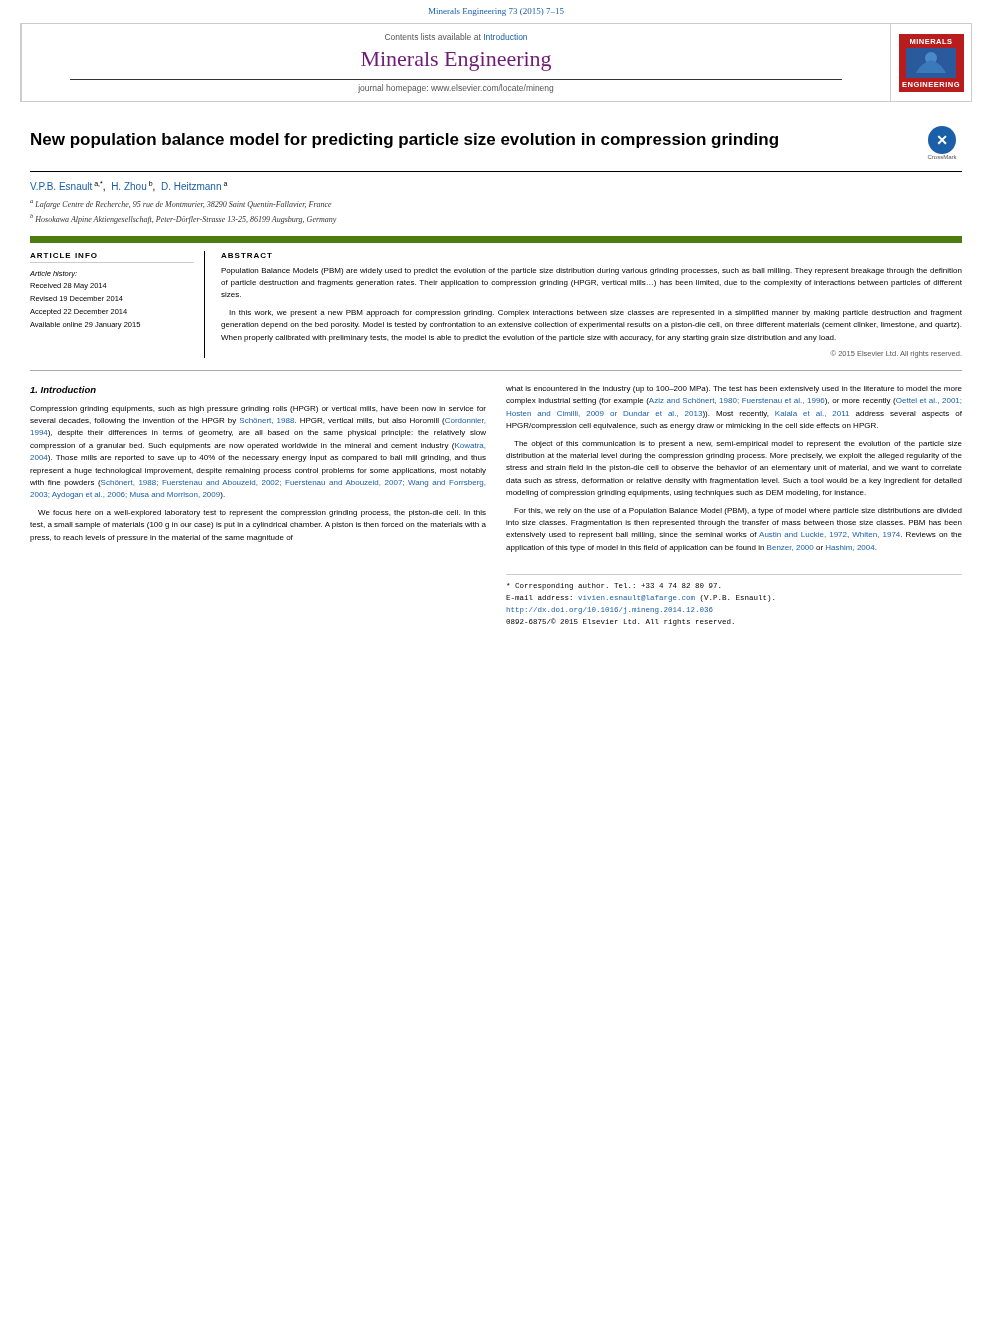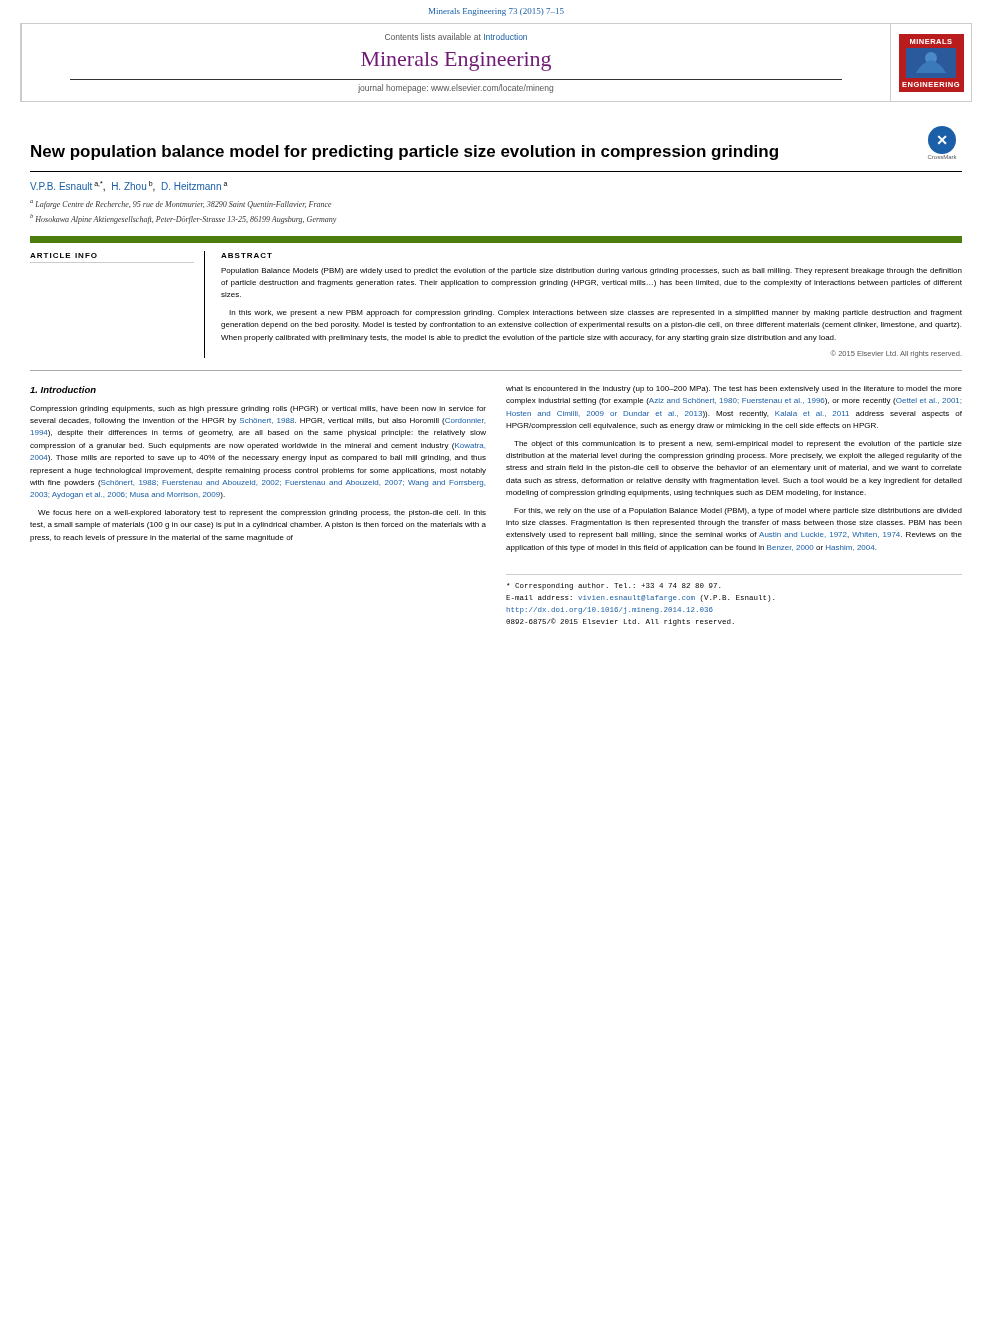--- a/index.html
+++ b/index.html
@@ -115,21 +115,21 @@
       letter-spacing: 0.5px;
     }
 
     .content-area {
       padding: 12px 30px 12px 30px;
     }
 
     .article-title-section {
       display: flex;
       justify-content: space-between;
-      align-items: flex-end;
+      align-items: center;
       margin-bottom: 8px;
       border-bottom: 1px solid #000;
       padding-bottom: 8px;
     }
 
     .article-title {
       font-size: 17px;
       font-weight: bold;
       line-height: 1.3;
       max-width: 810px;
@@ -378,20 +378,27 @@
   </div>
 
   <div class="affiliations">
     <div><sup>a</sup> <span>Lafarge Centre de Recherche, 95 rue de Montmurier, 38290 Saint Quentin-Fallavier, France</span></div>
     <div><sup>b</sup> <span>Hosokawa Alpine Aktiengesellschaft, Peter-Dörfler-Strasse 13-25, 86199 Augsburg, Germany</span></div>
   </div>
 
   <div class="two-col">
     <div class="article-info-col">
       <div class="info-section-title">ARTICLE INFO</div>
+      <div class="article-history">
+        <div><em>Article history:</em></div>
+        <div>Received 28 May 2014</div>
+        <div>Revised 19 December 2014</div>
+        <div>Accepted 22 December 2014</div>
+        <div>Available online 29 January 2015</div>
+      </div>
     </div>
 
     <div class="abstract-col">
       <div class="abstract-title">ABSTRACT</div>
       <div class="abstract-text">
         <p>Population Balance Models (PBM) are widely used to predict the evolution of the particle size distribution during various grinding processes, such as ball milling. They represent breakage through the definition of particle destruction and fragments generation rates. Their application to compression grinding (HPGR, vertical mills…) has been limited, due to the complexity of interactions between particles of different sizes.</p>
         <p class="indent">In this work, we present a new PBM approach for compression grinding. Complex interactions between size classes are represented in a simplified manner by making particle destruction and fragment generation depend on the bed porosity. Model is tested by confrontation to an extensive collection of experimental results on a piston-die cell, on three different materials (cement clinker, limestone, and quartz). When properly calibrated with preliminary tests, the model is able to predict the evolution of the particle size with accuracy, for any starting grain size distribution and any load.</p>
       </div>
       <div class="copyright-line">© 2015 Elsevier Ltd. All rights reserved.</div>
     </div>

